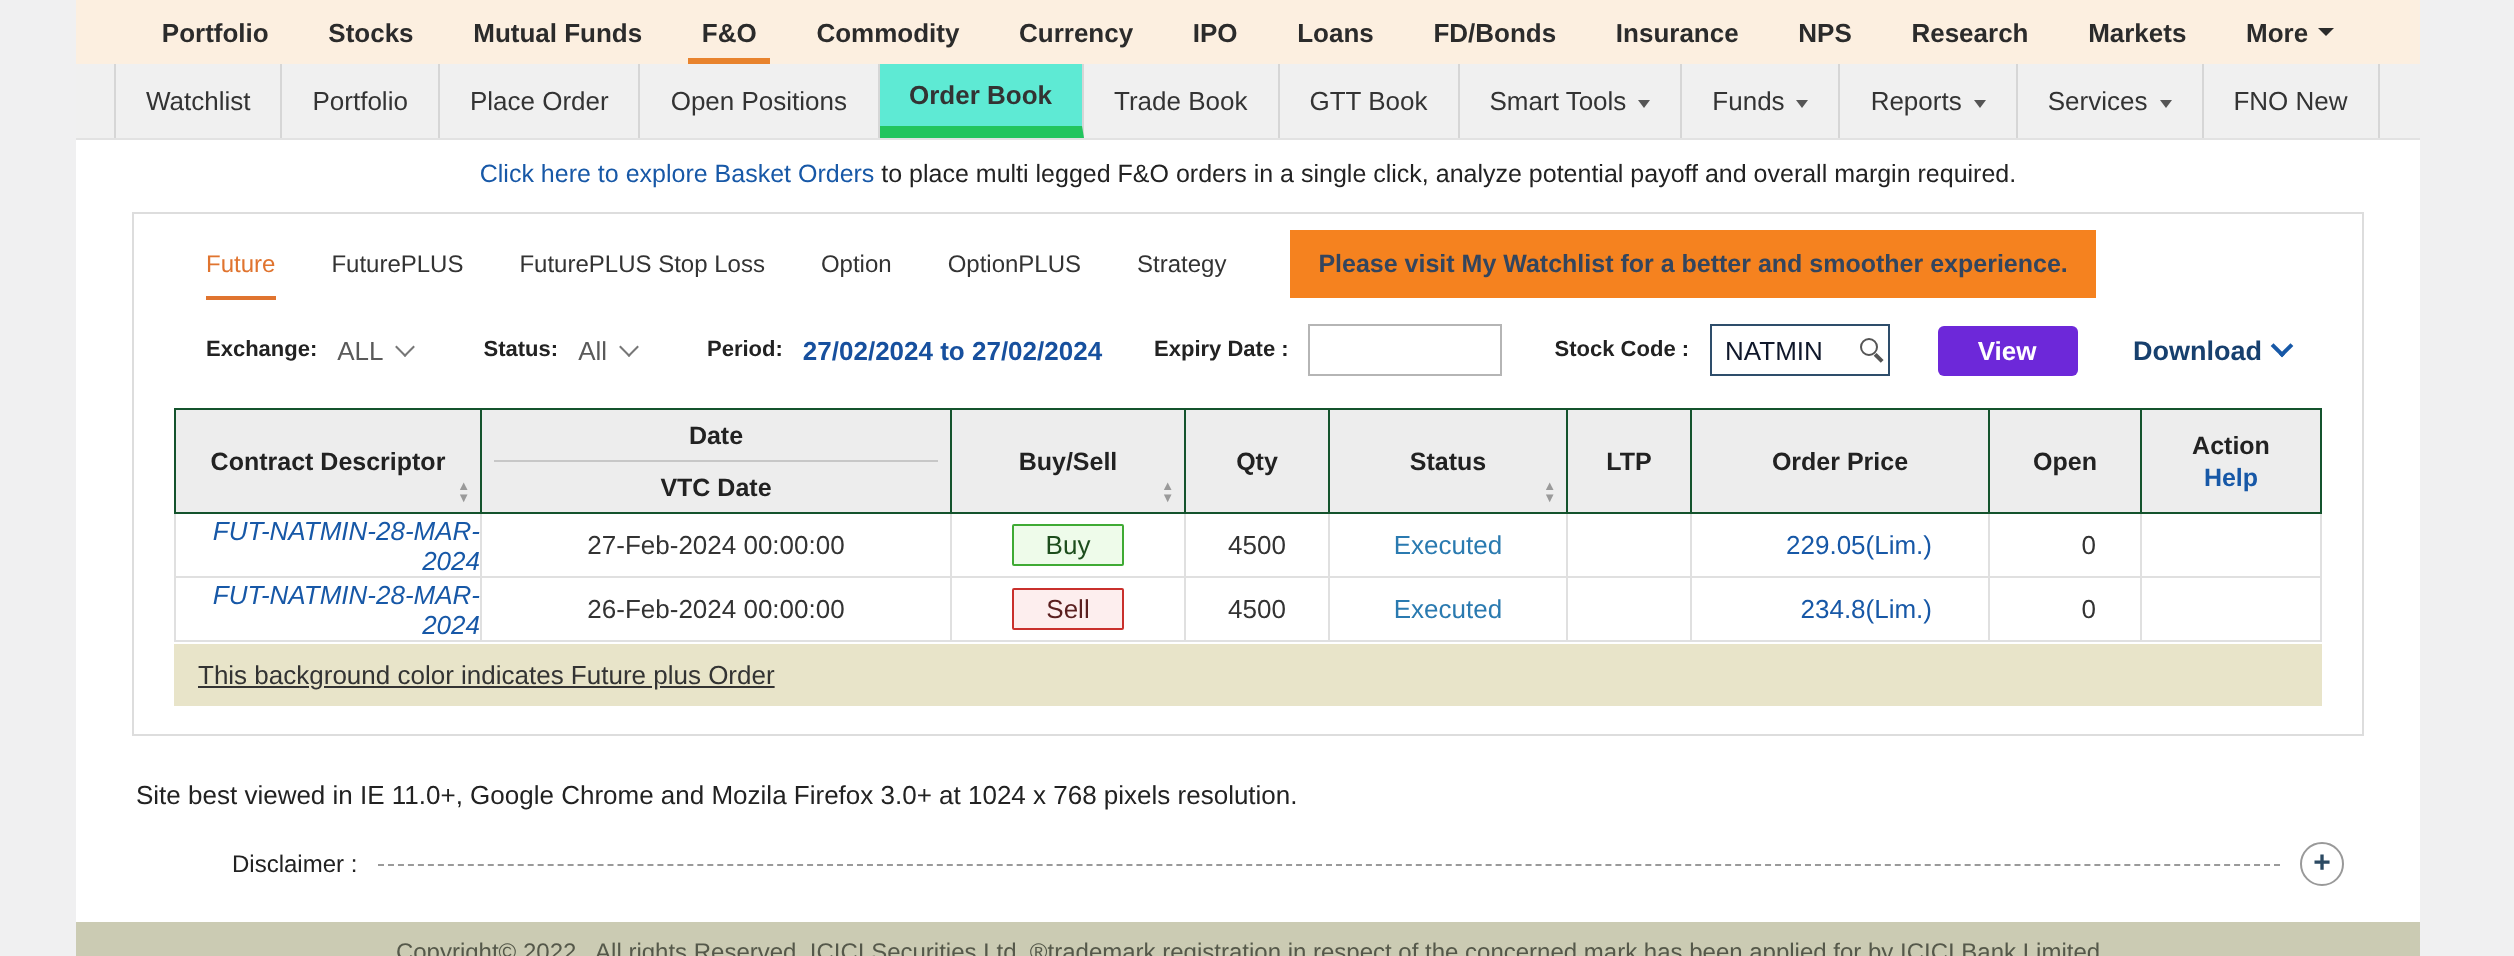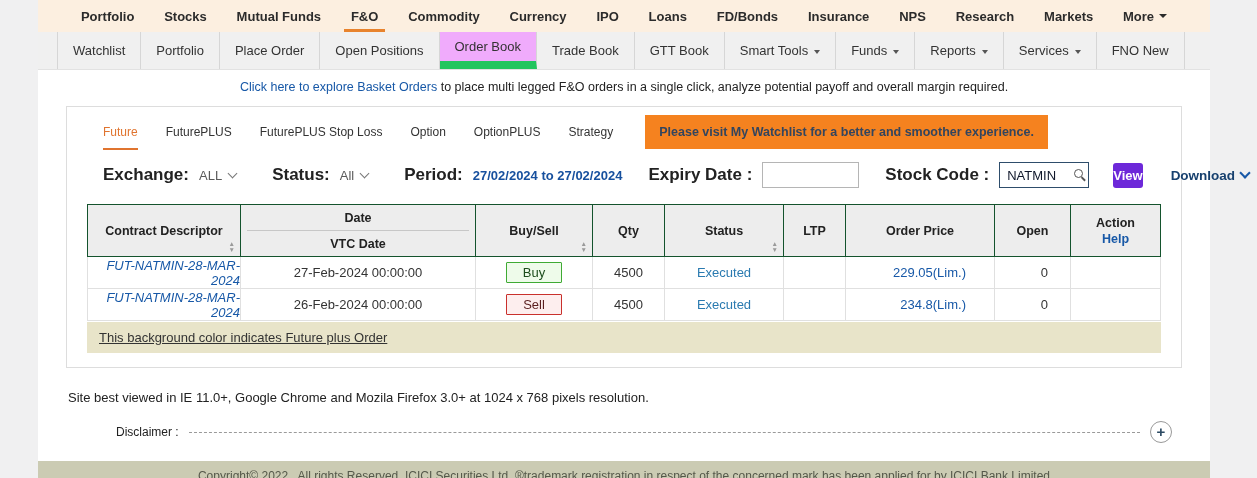--- a/index.html
+++ b/index.html
@@ -15,41 +15,41 @@
   .nav-item.active::after { content:""; position:absolute; left:-7px; right:-7px;
     bottom:0; height:3px; background:#e8832d; }
   .caret-dn { width:0; height:0; border-left:4px solid transparent;
     border-right:4px solid transparent; border-top:4px solid #2b2b2b; }
 
   
   .subnav { background:#f0f0f0; height:38px; display:flex; border-bottom:1px solid #e2e2e2; }
   .subnav-item { display:flex; align-items:center; gap:6px; padding:0 15px;
     font-size:13px; color:#333; border-right:1px solid #d6d6d6; cursor:pointer; white-space:nowrap; }
   .subnav-item:first-child { border-left:1px solid #d6d6d6; margin-left:19px; }
-  .subnav-item.active { background:#f0abfc; border-bottom:8px solid #22c55e; }
+  .subnav-item.active { background:#5eead4; border-bottom:6px solid #22c55e;font-weight:bold; }
   .caret-sm { width:0; height:0; border-left:3.5px solid transparent;
     border-right:3.5px solid transparent; border-top:4px solid #555; margin-top:2px; }
 
   
   .basket-line { text-align:center; font-size:12.5px; color:#222; padding:10px 0 0 0; }
   .basket-line a { color:#1758a7; text-decoration:none; cursor:pointer; }
 
   
   .card { margin:12px 28px 0 28px; border:1px solid #ddd; background:#fff; padding:6px 20px 14px 20px; }
 
   .tabs-row { display:flex; align-items:center; }
   .tabs { display:flex; gap:28px; padding:4px 0 0 16px; }
   .tab { font-size:12px; color:#333; padding:8px 0 9px 0; cursor:pointer; white-space:nowrap; }
   .tab.active { color:#e0742f; border-bottom:2px solid #e0742f; }
   .watchlist-banner { margin-left:32px; background:#f5821f; color:#33455e;
     font-weight:bold; font-size:12.5px; padding:10px 14px; }
 
   
   .filters { display:flex; align-items:center; gap:10px; padding:12px 0 16px 16px; }
-  .flabel { font-size:17px; font-weight:bold; color:#222; white-space:nowrap; }
+  .flabel { font-size:11px; font-weight:bold; color:#222; white-space:nowrap; }
   .fselect { display:flex; align-items:center; gap:7px; font-size:13px; color:#5a5a5a;
     cursor:pointer; margin-right:26px; }
   .chev { width:7px; height:7px; border-right:1.5px solid #777; border-bottom:1.5px solid #777;
     transform:rotate(45deg); margin-top:-4px; }
   .period-val { font-size:13px; font-weight:bold; color:#17509e; margin-right:16px; white-space:nowrap; }
   .inp { width:97px; height:26px; border:1px solid #b5b5b5; font-size:13px; padding:0 6px;
     font-family:"Liberation Sans", sans-serif; }
   .inp-stock-wrap { position:relative; margin-right:14px; }
   .inp-stock { width:90px; height:26px; border:1px solid #2e4d6b; font-size:13px;
     padding:0 20px 0 7px; color:#0f172a; font-family:"Liberation Sans", sans-serif; }

